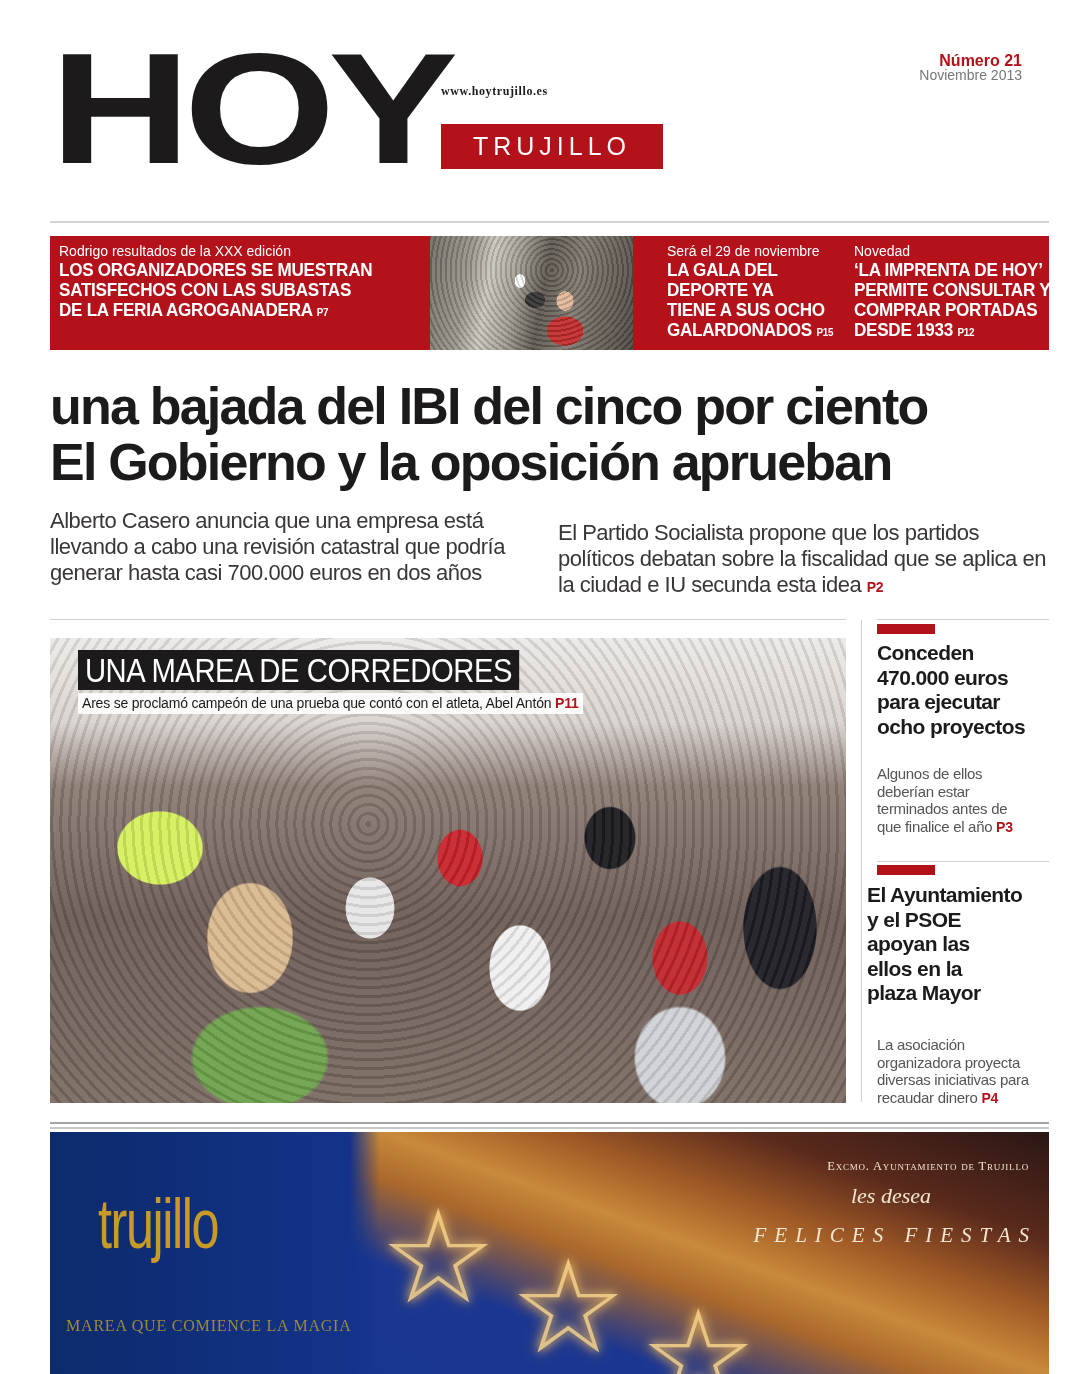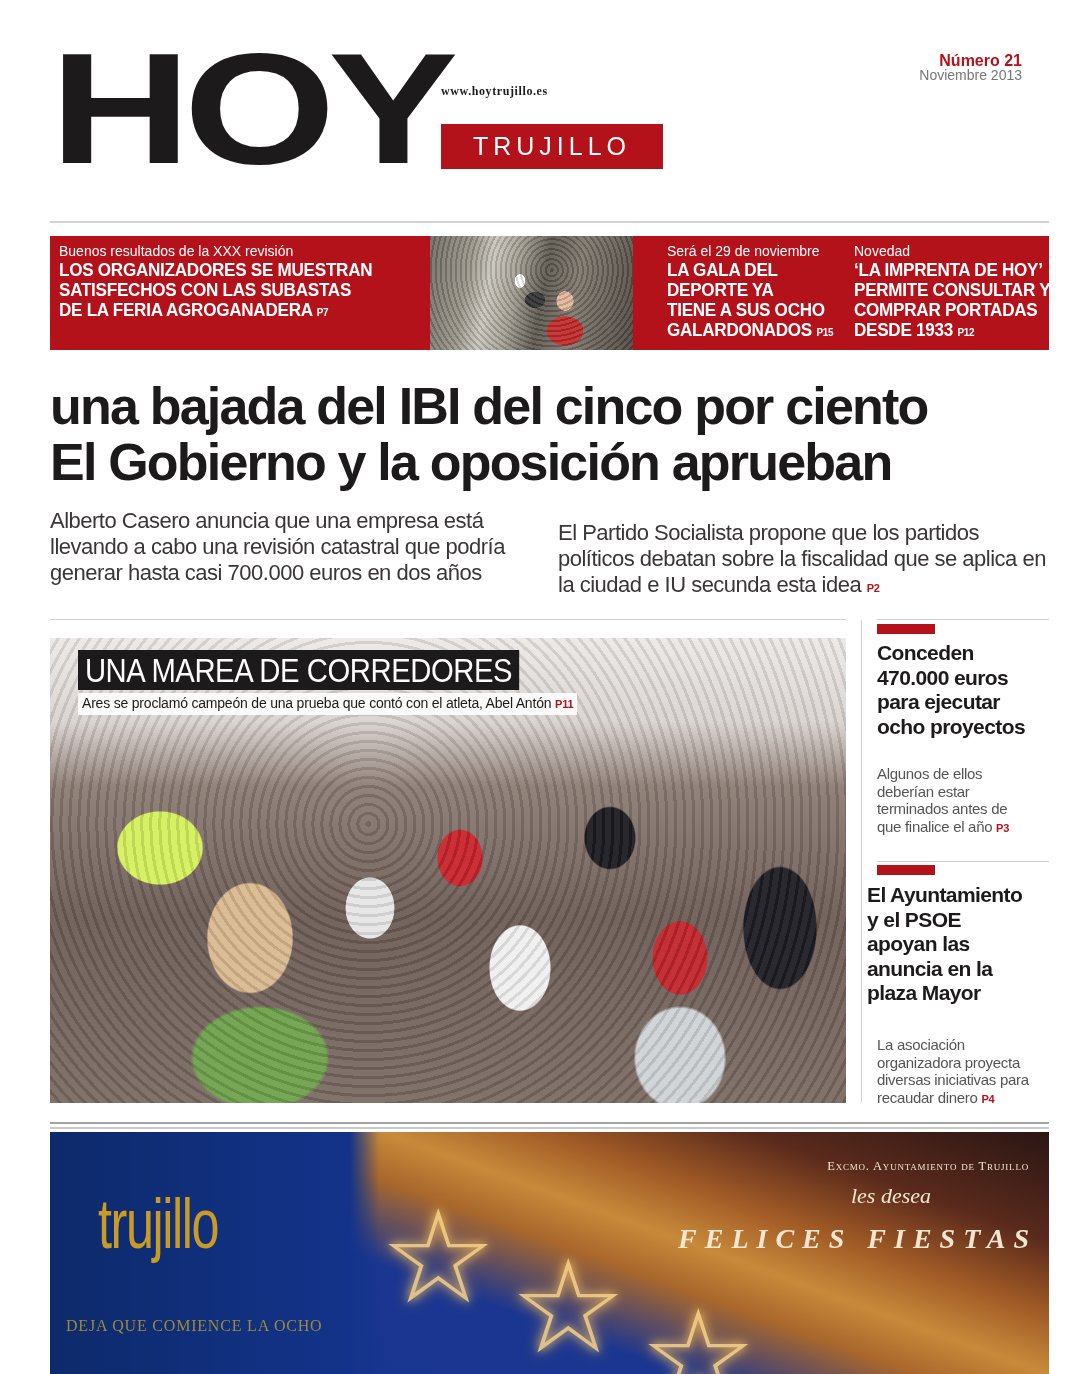--- a/index.html
+++ b/index.html
@@ -31,21 +31,21 @@
       linear-gradient(100deg, #6e6a62 0%, #9a958a 20%, #c9c6bd 30%, #a29d92 42%, #5c564e 55%, #7e776d 70%, #4d4740 100%);
   }
   .strip-photo .crowd { position: absolute; inset: 0;
     background: repeating-radial-gradient(circle at 60% 30%, rgba(0,0,0,0.15) 0 2px, rgba(255,255,255,0.08) 2px 5px); }
 
   
   .main-head { left: 50px; top: 378px; width: 1000px; font-size: 52px; font-weight: 700; line-height: 56px; letter-spacing: -1.8px; color: #1d1a1b; }
   .deck { font-size: 22px; line-height: 26px; color: #3a3637; letter-spacing: -0.5px; font-weight: 300; }
   .deck-left { left: 50px; top: 508px; width: 500px; }
   .deck-right { left: 558px; top: 520px; width: 490px; }
-  .pg-ref { color: #b4121b; font-size: 11px; font-weight: 700; }
+  .pg-ref { color: #b4121b; font-size: 14px; font-weight: 700; }
 
   .rule-mid-left { left: 50px; top: 619px; width: 796px; height: 1px; background: #cfcfcf; }
   .rule-mid-right { left: 877px; top: 619px; width: 172px; height: 1px; background: #cfcfcf; }
   .vsep { left: 861px; top: 620px; width: 1px; height: 482px; background: #cfcfcf; }
 
   
   .photo { left: 50px; top: 638px; width: 796px; height: 465px; overflow: hidden;
     background:
       radial-gradient(ellipse 70px 90px at 200px 300px, #d9b98f 60%, transparent 62%),
       radial-gradient(ellipse 50px 70px at 470px 330px, #f0efef 60%, transparent 62%),
@@ -78,35 +78,35 @@
     background:
       linear-gradient(160deg, rgba(0,0,0,0) 0%, rgba(0,0,0,0) 45%, rgba(30,20,40,0.0) 100%),
       linear-gradient(90deg, #0d2a6b 0%, #13338a 30%, rgba(19,51,138,0.0) 33%),
       linear-gradient(200deg, #2a1614 0%, #5a2a1c 18%, #a05a26 30%, #c88a3a 40%, #a9672c 48%, #1b3690 62%, #15348e 100%);
   }
   .ad .star { position: absolute; color: #ffd98a; text-shadow: 0 0 8px #ffcc66, 0 0 16px #ffb347; font-size: 130px; line-height: 1; opacity: 0.85; }
   .ad-logo { position: absolute; left: 48px; top: 52px; color: #c99a24; font-size: 70px; font-weight: 400; letter-spacing: -2px; transform: scaleX(0.72); transform-origin: left top; }
   .ad-tagline { position: absolute; left: 16px; top: 185px; color: #9d8a3a; font-family: "Liberation Serif", serif; font-size: 16px; letter-spacing: 0.8px; }
   .ad-org { position: absolute; right: 20px; top: 27px; color: #f3e6d0; font-family: "Liberation Serif", serif; font-size: 12.5px; letter-spacing: 0.8px; font-variant: small-caps; }
   .ad-wish { position: absolute; right: 118px; top: 51px; color: #f3e6d0; font-family: "Liberation Serif", serif; font-size: 22px; font-style: italic; }
-  .ad-fiestas { position: absolute; right: 12px; top: 91px; color: #f3e6d0; font-family: "Liberation Serif", serif; font-size: 28px; letter-spacing: 8px; font-style: italic; font-weight: bold; }
+  .ad-fiestas { position: absolute; right: 12px; top: 91px; color: #f3e6d0; font-family: "Liberation Serif", serif; font-size: 21px; letter-spacing: 8px; font-style: italic; }
 </style>
 </head>
 <body>
 
 <div class="abs logo">HOY</div>
 <div class="abs url">www.hoytrujillo.es</div>
 <div class="abs edition-box">TRUJILLO</div>
 <div class="abs issue-num">Número 21</div>
 <div class="abs issue-date">Noviembre 2013</div>
 <div class="abs top-rule"></div>
 
 <div class="abs strip"></div>
 <div class="abs strip-item" style="left:59px;top:243px;width:370px;">
-  <span class="kicker">Buenos resultados de la XXX revisión</span>
+  <span class="kicker">Rodrigo resultados de la XXX edición</span>
   <span class="head"><span>LOS ORGANIZADORES SE MUESTRAN</span></span>
   <span class="head"><span>SATISFECHOS CON LAS SUBASTAS</span></span>
   <span class="head"><span>DE LA FERIA AGROGANADERA</span> <span class="pg">P7</span></span>
 </div>
 <div class="abs strip-photo">
     <div class="crowd"></div>
   </div>
 <div class="abs strip-item" style="left:667px;top:243px;width:180px;">
   <span class="kicker">Será el 29 de noviembre</span>
   <span class="head"><span>LA GALA DEL</span></span>
@@ -154,34 +154,34 @@
   <div>terminados antes de</div>
   <div><span>que finalice el año</span> <span class="pg-ref">P3</span></div>
 </div>
 <div class="abs side-rule"></div>
 
 <div class="abs side-bar" style="left:877px;top:865px;"></div>
 <div class="abs side-head" style="left:867px;top:883px;width:180px;">
   <div>El Ayuntamiento</div>
   <div>y el PSOE</div>
   <div>apoyan las</div>
-  <div>anuncia en la</div>
+  <div>ellos en la</div>
   <div>plaza Mayor</div>
 </div>
 <div class="abs side-deck" style="left:877px;top:1036px;width:180px;">
   <div>La asociación</div>
   <div>organizadora proyecta</div>
   <div>diversas iniciativas para</div>
   <div><span>recaudar dinero</span> <span class="pg-ref">P4</span></div>
 </div>
 
 <div class="abs ad-rule1"></div>
 <div class="abs ad-rule2"></div>
 <div class="abs ad">
   <div class="star" style="left:330px;top:60px;">☆</div>
   <div class="star" style="left:460px;top:110px;">☆</div>
   <div class="star" style="left:590px;top:160px;">☆</div>
   <div class="ad-logo">trujillo</div>
-  <div class="ad-tagline">DEJA QUE COMIENCE LA OCHO</div>
+  <div class="ad-tagline">MAREA QUE COMIENCE LA MAGIA</div>
   <div class="ad-org">Excmo. Ayuntamiento de Trujillo</div>
   <div class="ad-wish">les desea</div>
   <div class="ad-fiestas">FELICES FIESTAS</div>
 </div>
 
 </body></html>

